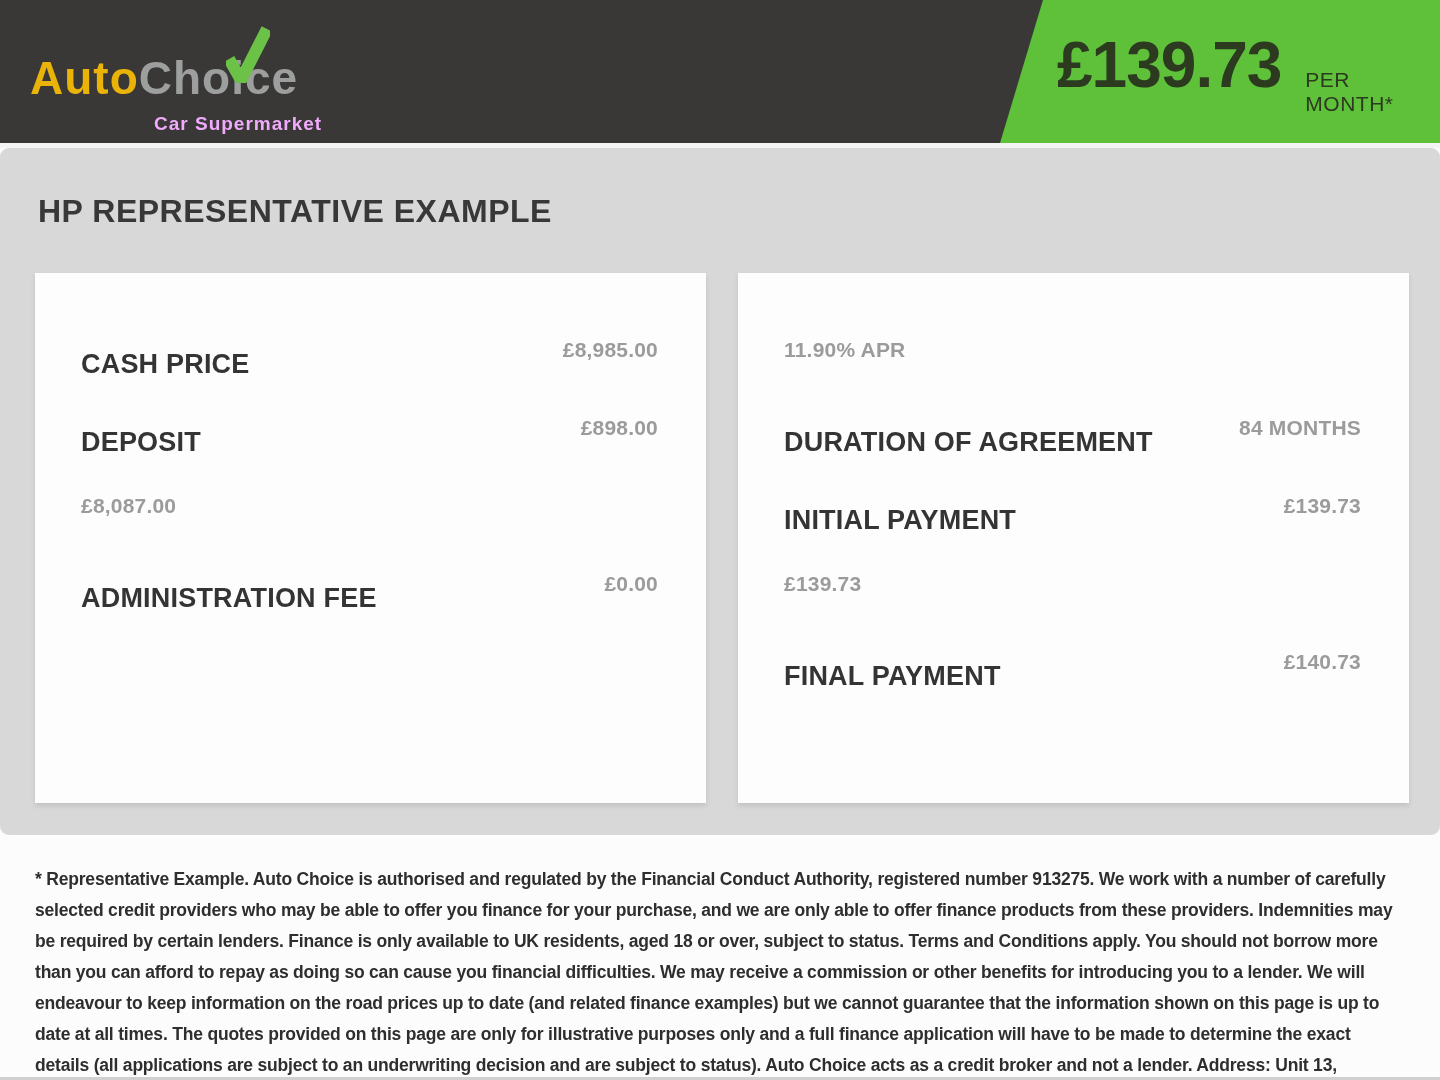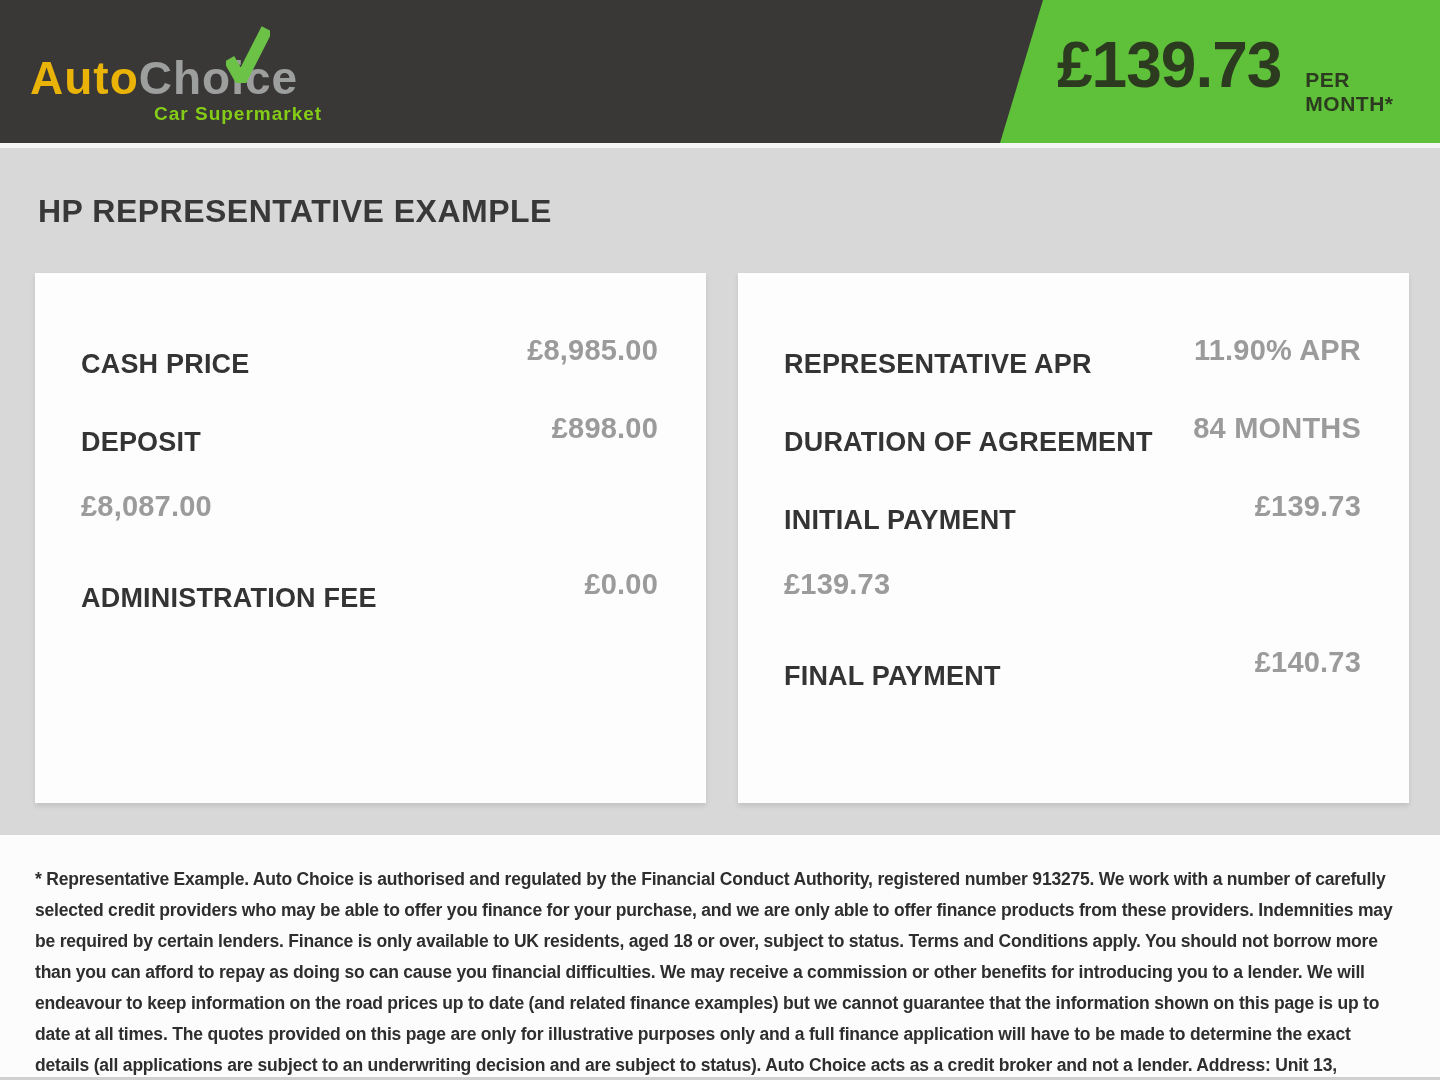--- a/index.html
+++ b/index.html
@@ -38,24 +38,24 @@
     line-height: 44px;
     font-weight: bold;
     letter-spacing: 1px;
     white-space: nowrap;
   }
   .logo-auto   { color: #eab308; }
   .logo-choice { color: #9d9e9e; }
   .logo-tagline {
     font-size: 19px;
     font-weight: bold;
-    color: #84cc16;
+    color: #f0abfc;
     letter-spacing: 1px;
     padding-left: 124px;
-    margin-top: 3px;
+    margin-top: 13px;
   }
   .logo-check {
     position: absolute;
     left: 196px;
     top: -33px;
     width: 44px;
     height: 60px;
   }
 
   .price-banner {
@@ -76,29 +76,30 @@
     gap: 24px;
     color: #2c3a20;
   }
   .price-amount {
     font-size: 64px;
     font-weight: bold;
     letter-spacing: -1px;
   }
   .price-suffix {
     font-size: 21px;
-    font-weight: bold;
+    font-weight: normal;
     letter-spacing: 0.5px;
   }
 
   
   .body-gray {
     height: 687px;
     background: #d8d8d8;
     padding: 45px 30px 0 35px;
+    border-radius: 9px;
   }
   .page-title {
     font-size: 32px;
     font-weight: bold;
     color: #383838;
     letter-spacing: 0.5px;
     margin-left: 3px;
   }
   .cards {
     display: flex;
@@ -121,21 +122,21 @@
   }
   .finance-label {
     font-size: 27px;
     font-weight: bold;
     color: #343434;
     letter-spacing: 0.2px;
     white-space: nowrap;
     margin-top: 29px;
   }
   .finance-value {
-    font-size: 29px;
+    font-size: 21px;
     font-weight: bold;
     color: #9b9b9b;
     letter-spacing: 0.2px;
     white-space: nowrap;
     text-align: right;
   }
 
   
   .footer {
     background: #fcfcfc;
@@ -193,21 +194,20 @@
           <span class="finance-value">£8,087.00</span>
         </div>
         <div class="finance-row">
           <span class="finance-label">ADMINISTRATION FEE</span>
           <span class="finance-value">£0.00</span>
         </div>
       </div>
 
       <div class="card">
         <div class="finance-row">
-          <span class="finance-label">REPRESENTATIVE APR</span>
           <span class="finance-value">11.90% APR</span>
         </div>
         <div class="finance-row">
           <span class="finance-label">DURATION OF AGREEMENT</span>
           <span class="finance-value">84 MONTHS</span>
         </div>
         <div class="finance-row">
           <span class="finance-label">INITIAL PAYMENT</span>
           <span class="finance-value">£139.73</span>
         </div>

